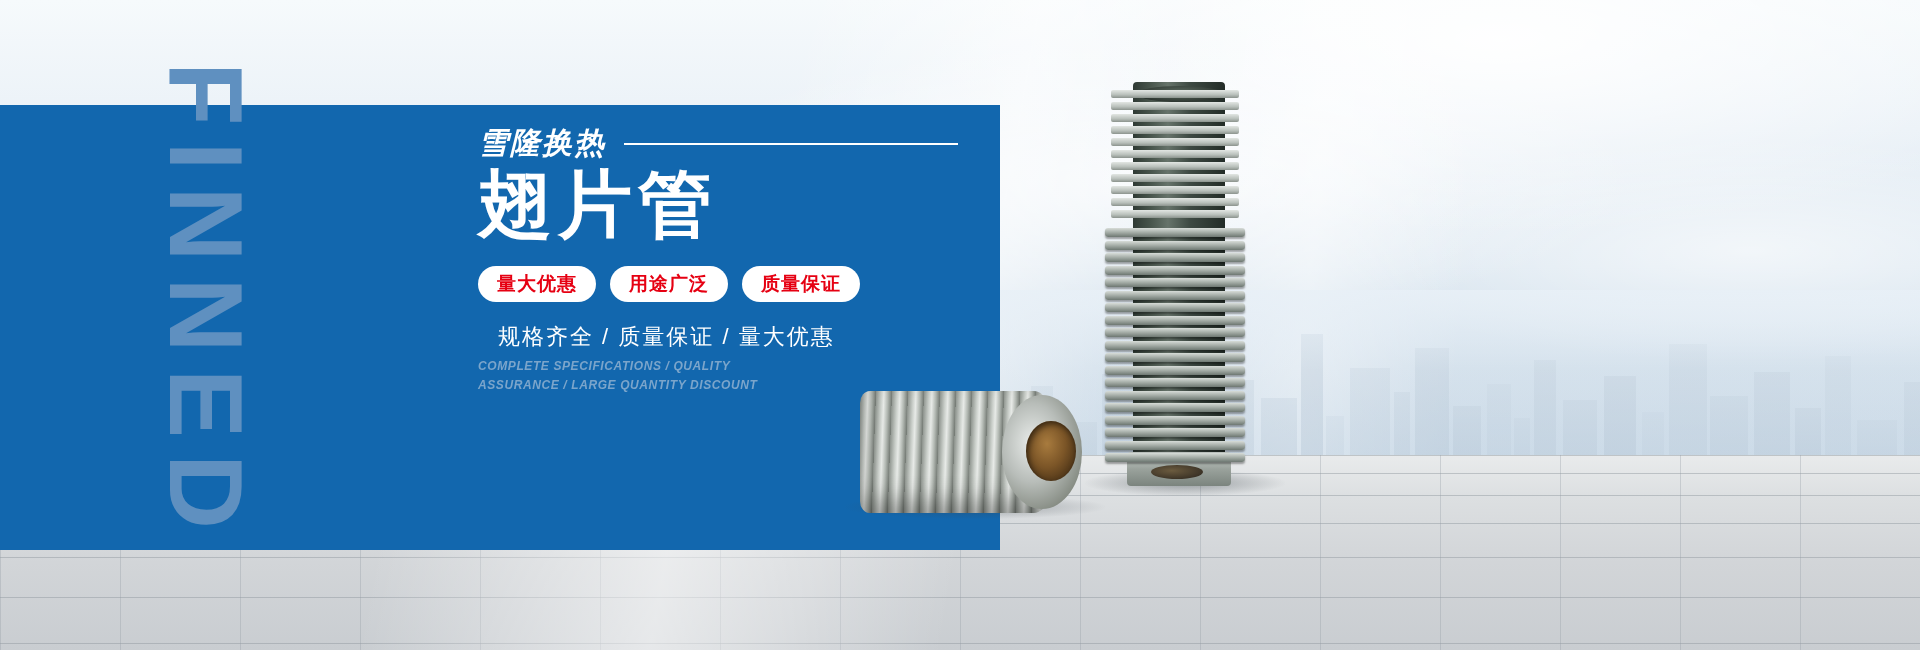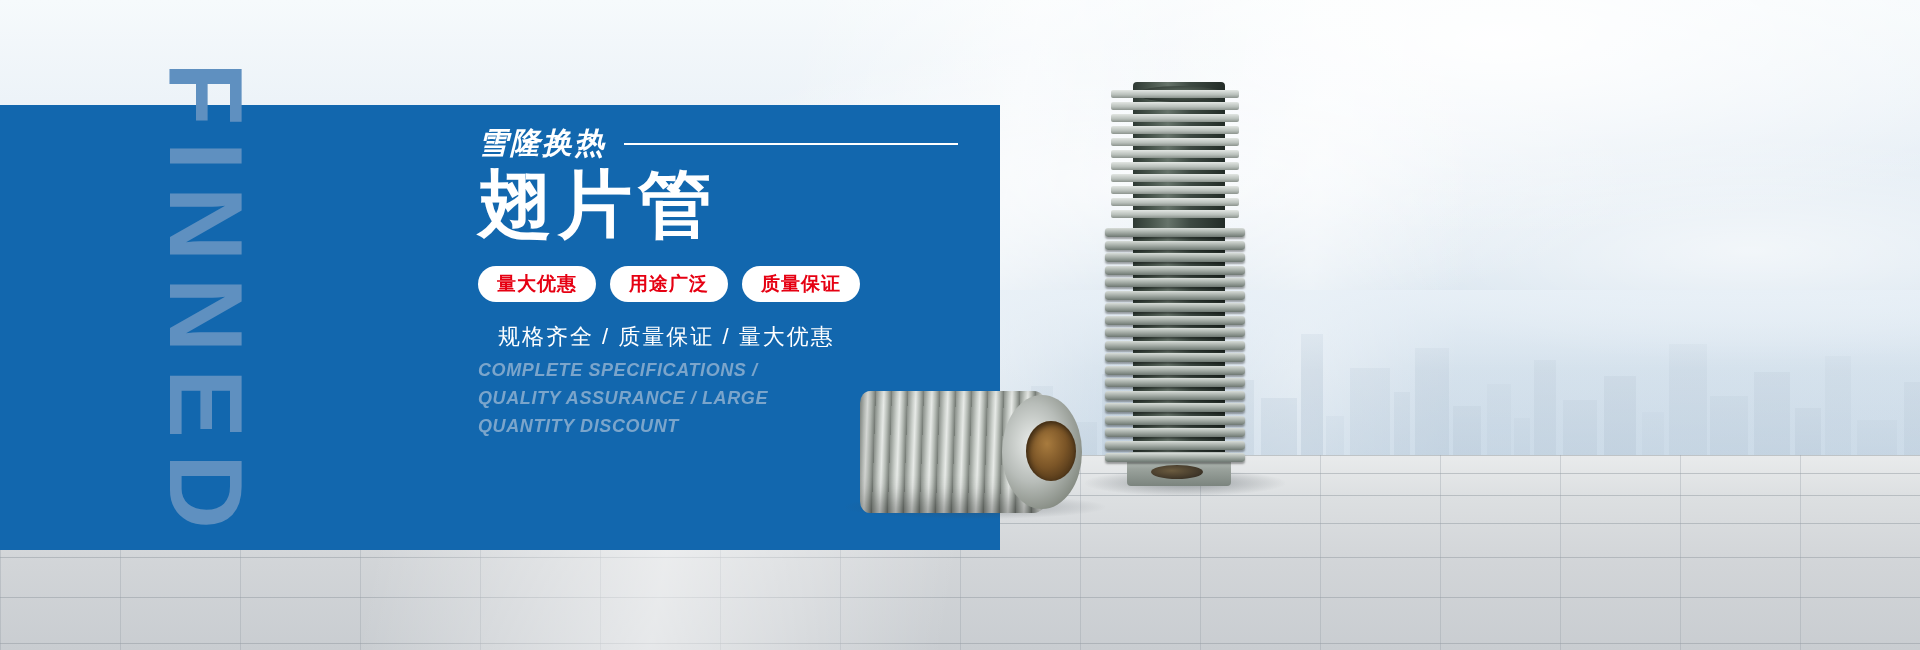--- a/index.html
+++ b/index.html
@@ -82,21 +82,21 @@
     font-size:19px;font-weight:bold;color:#e60012;
     letter-spacing:1px;white-space:nowrap;line-height:1.15;
   }
 
   .subtitle{
     position:absolute;left:478px;top:322px;
     font-size:22px;color:#ffffff;letter-spacing:2px;white-space:nowrap;margin-left:20px;
   }
   .subtitle-en{
     position:absolute;left:478px;top:357px;width:330px;
-    font-size:18px;font-style:italic;font-weight:bold;
+    font-size:12px;font-style:italic;font-weight:bold;
     color:#7ba5cb;letter-spacing:.6px;line-height:1.55;
   }
 
   
   .prod-vert{position:absolute;left:1105px;top:82px;width:140px;height:400px;}
   .pv-core{
     position:absolute;left:28px;top:0;width:92px;height:398px;
     background:linear-gradient(90deg,#2f3a34 0%,#46534a 18%,#66736a 38%,#3d4942 62%,#232c27 100%);
     border-radius:4px;
   }

